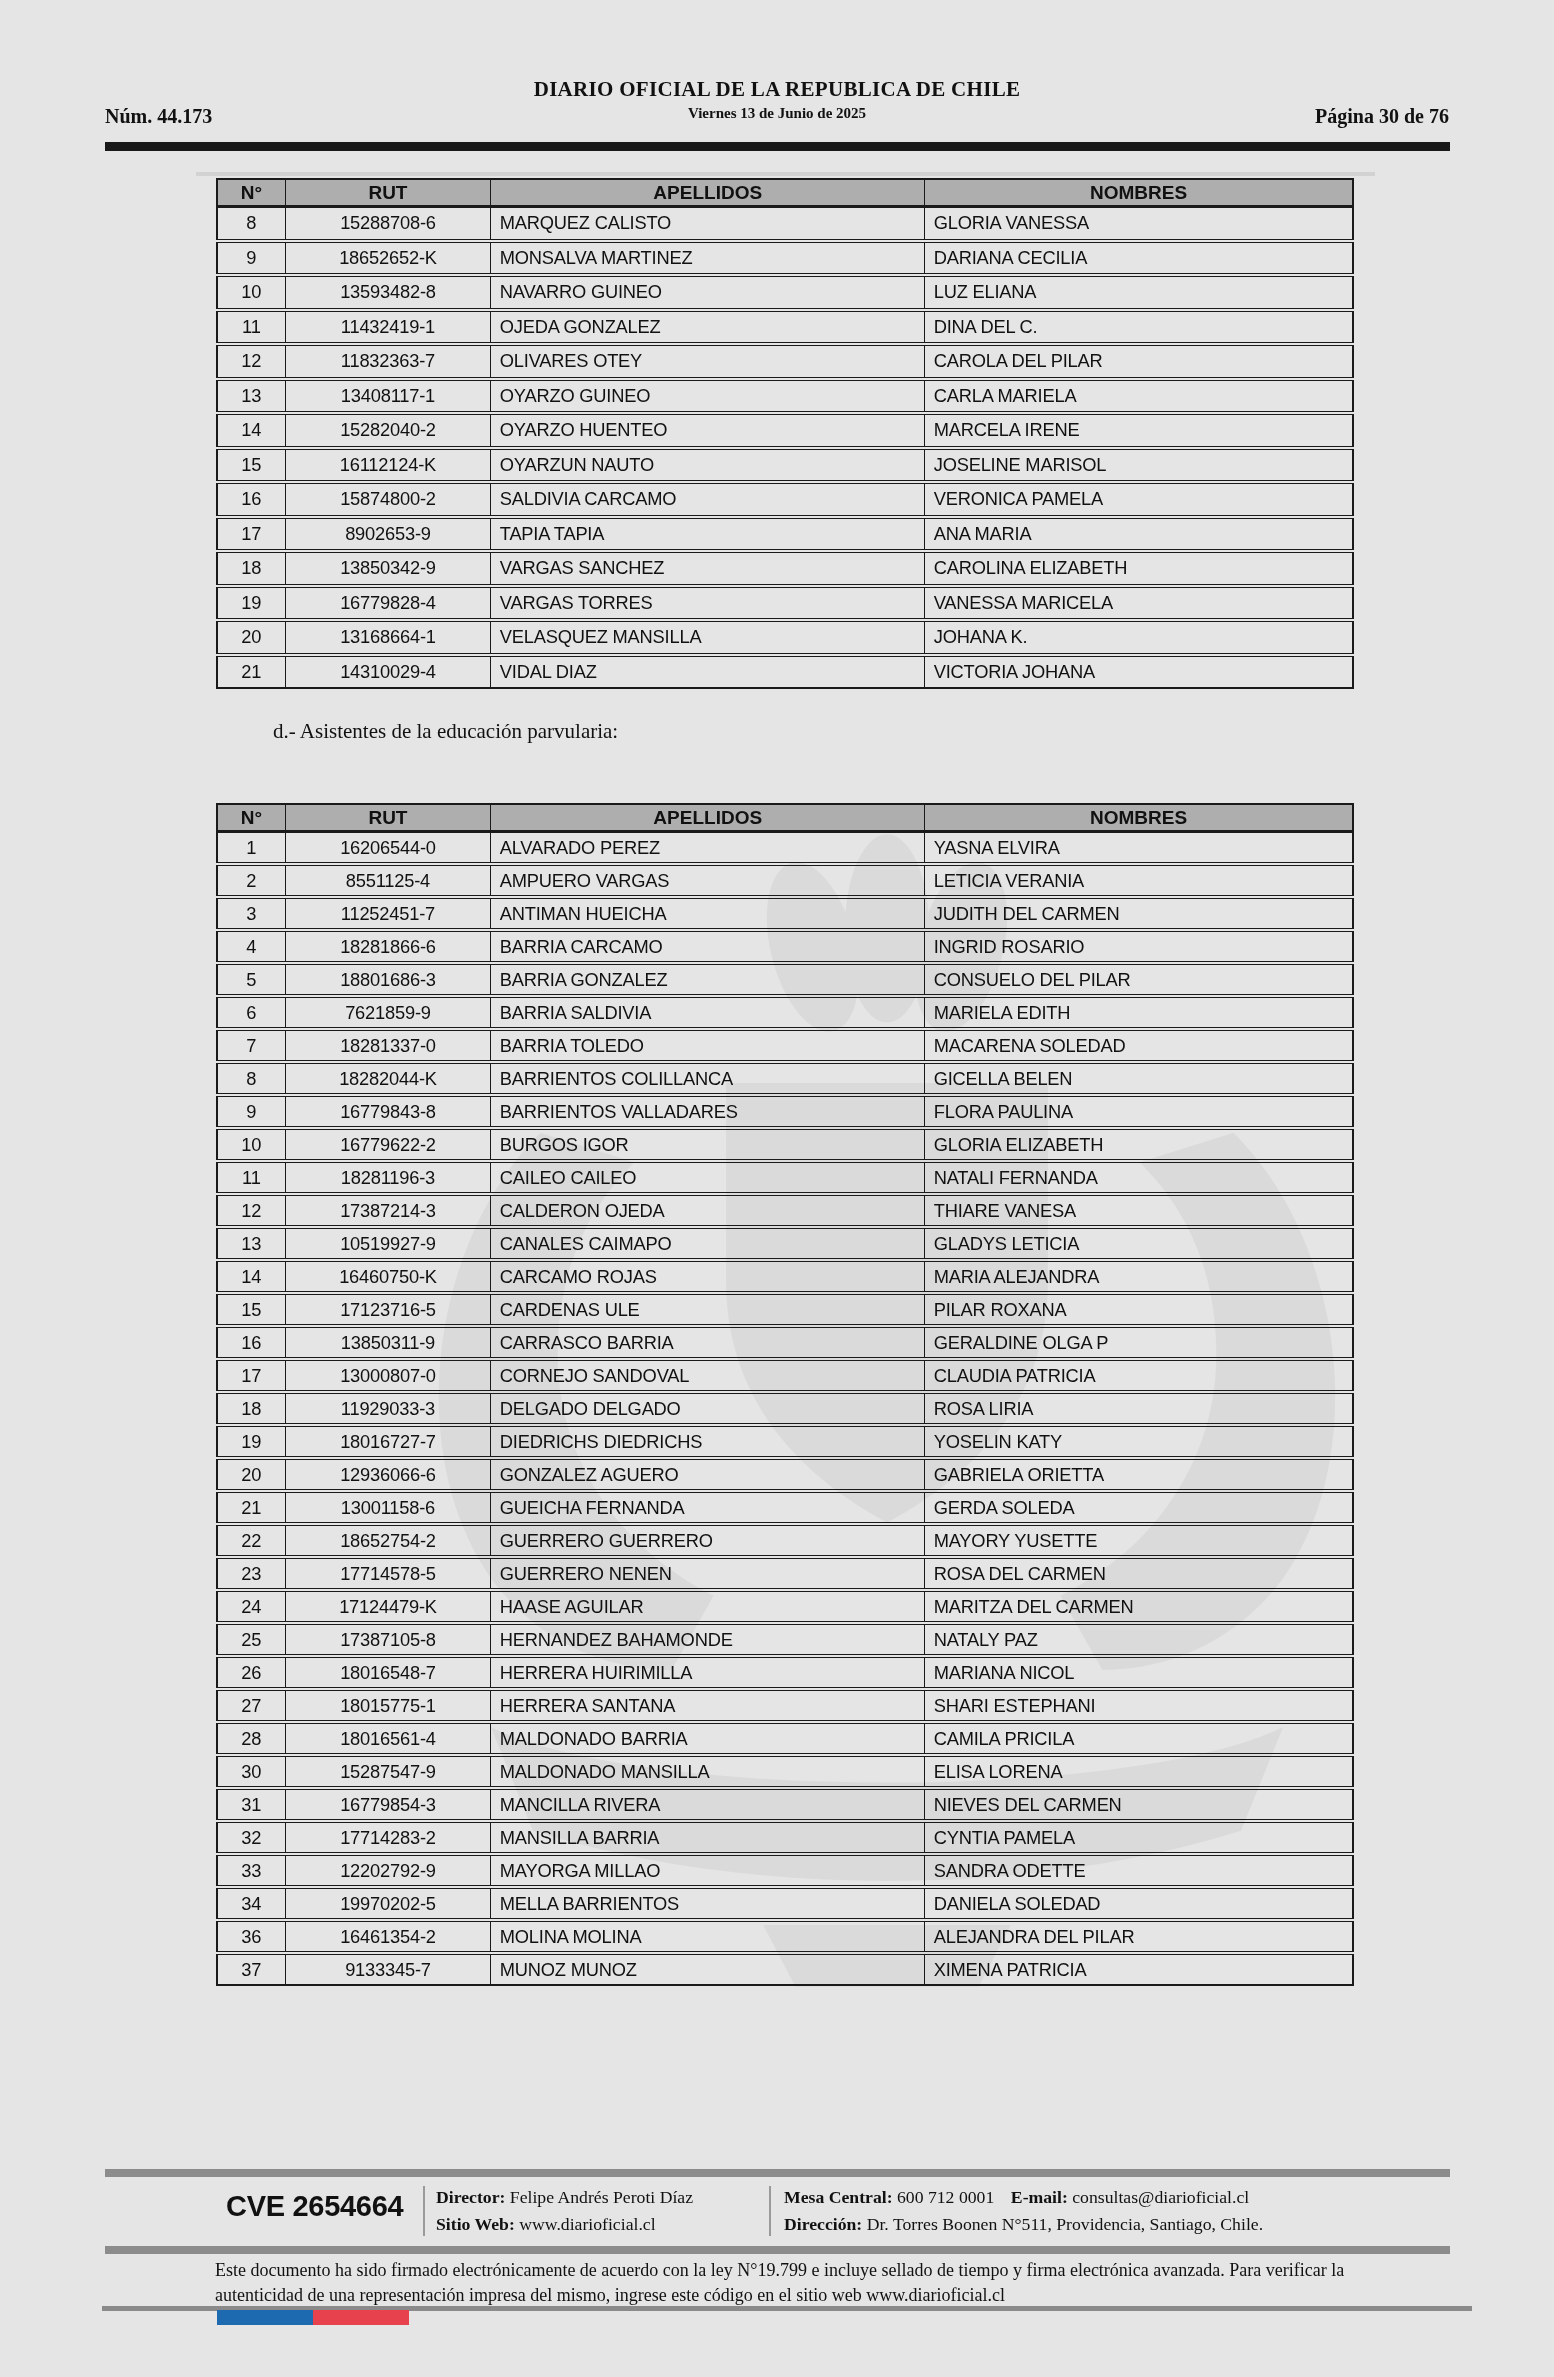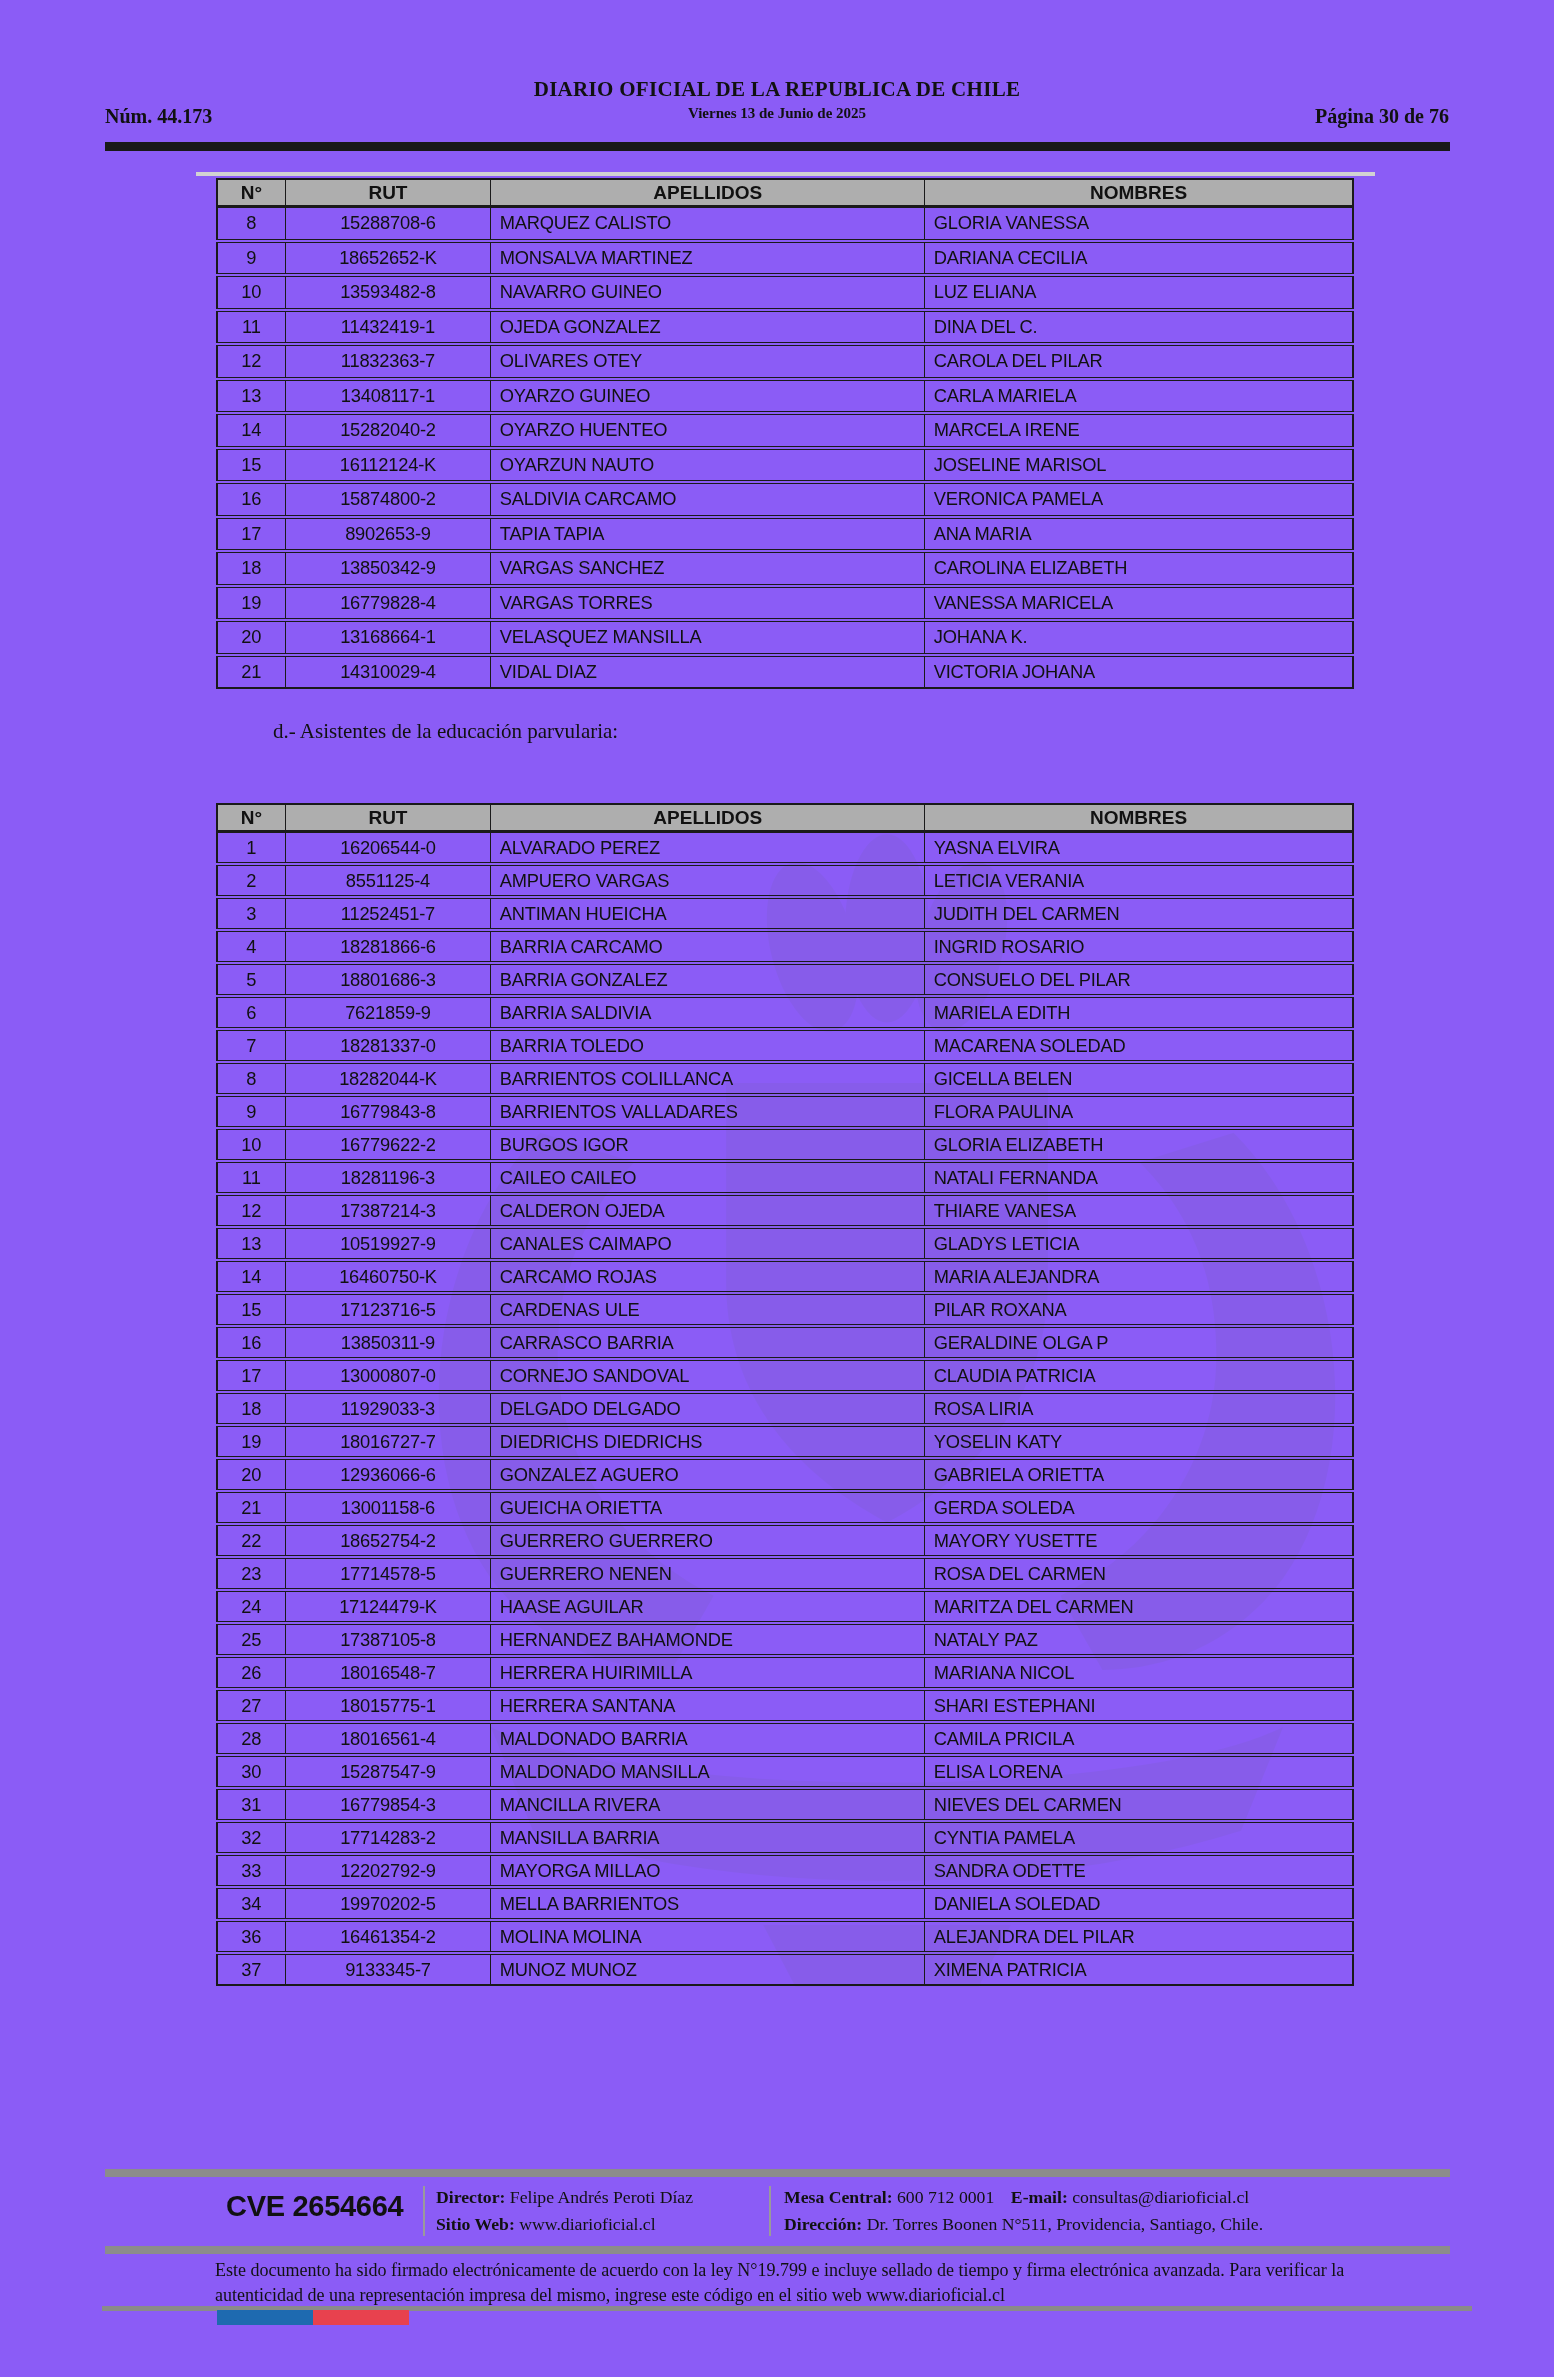--- a/index.html
+++ b/index.html
@@ -1,16 +1,16 @@
 <!DOCTYPE html>
 <html style="font-size:9.8px"><head>
 <meta charset="utf-8">
 <style>
   html,body{margin:0;padding:0;background:#ffffff;}
-  .page{position:relative;width:1554px;height:2377px;background:#8b5cf6;overflow:hidden;
+  .page{position:relative;width:1554px;height:2377px;background:#e5e5e5;overflow:hidden;
         font-family:"Liberation Serif",serif;color:#111;}
 
   
   .doc-title{position:absolute;top:77px;left:0;width:100%;text-align:center;
              font-weight:bold;font-size:21px;letter-spacing:0.3px;}
   .issue-num{position:absolute;top:105px;left:105px;font-weight:bold;font-size:20px;}
   .issue-date{position:absolute;top:105px;left:0;width:100%;text-align:center;font-weight:bold;font-size:15px;}
   .page-ind{position:absolute;top:105px;right:105px;font-weight:bold;font-size:20px;}
   .rule-black{position:absolute;left:105px;top:142px;width:1345px;height:9.1px;}
 
@@ -322,21 +322,21 @@
           </tr>
           <tr>
             <td class="num">20</td>
             <td class="rut">12936066-6</td>
             <td class="name">GONZALEZ AGUERO</td>
             <td class="name">GABRIELA ORIETTA</td>
           </tr>
           <tr>
             <td class="num">21</td>
             <td class="rut">13001158-6</td>
-            <td class="name">GUEICHA ORIETTA</td>
+            <td class="name">GUEICHA FERNANDA</td>
             <td class="name">GERDA SOLEDA</td>
           </tr>
           <tr>
             <td class="num">22</td>
             <td class="rut">18652754-2</td>
             <td class="name">GUERRERO GUERRERO</td>
             <td class="name">MAYORY YUSETTE</td>
           </tr>
           <tr>
             <td class="num">23</td>

